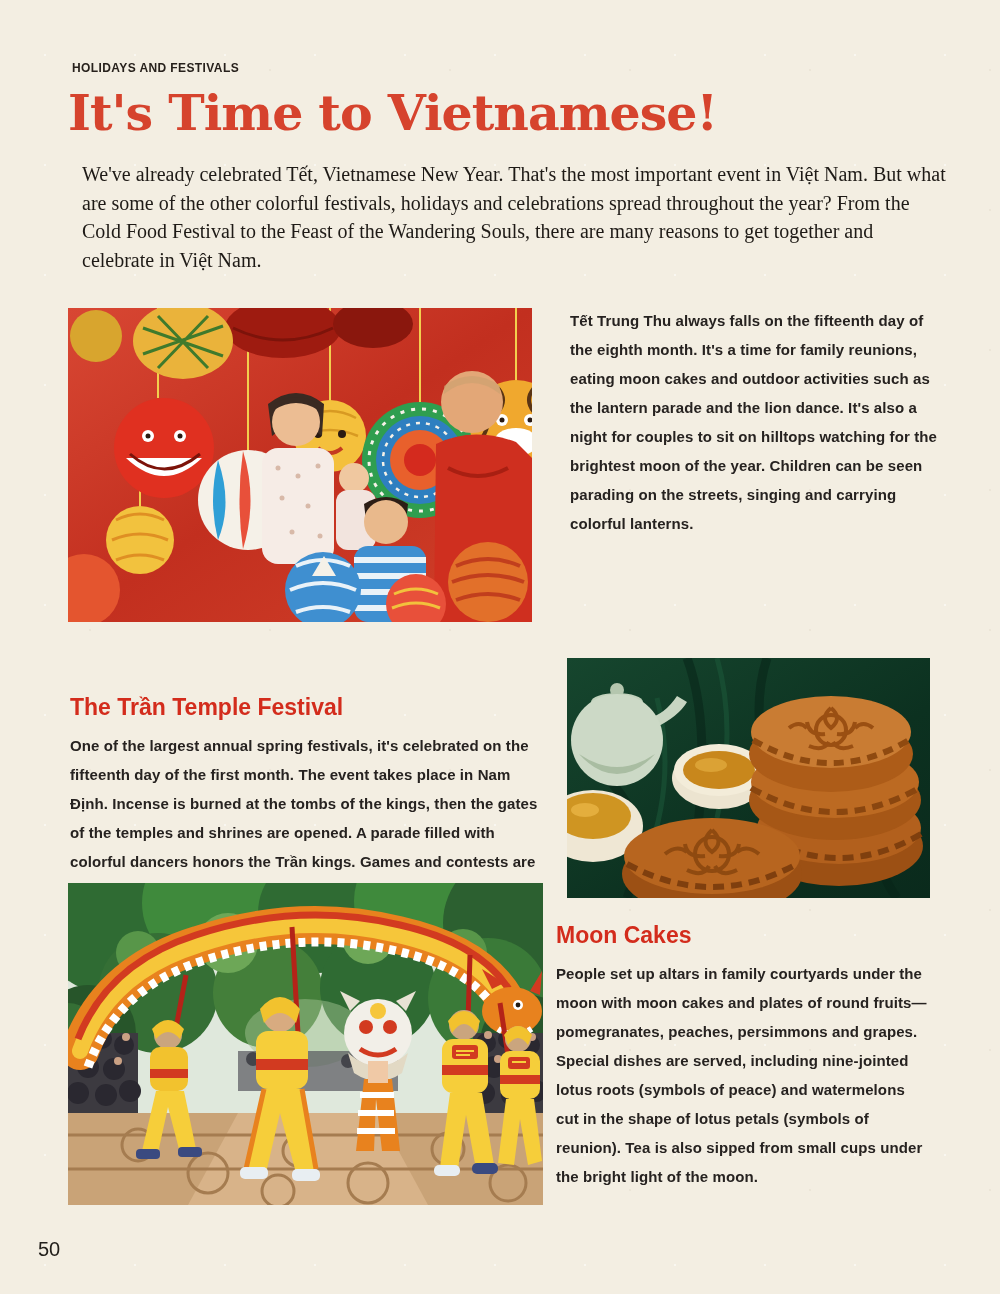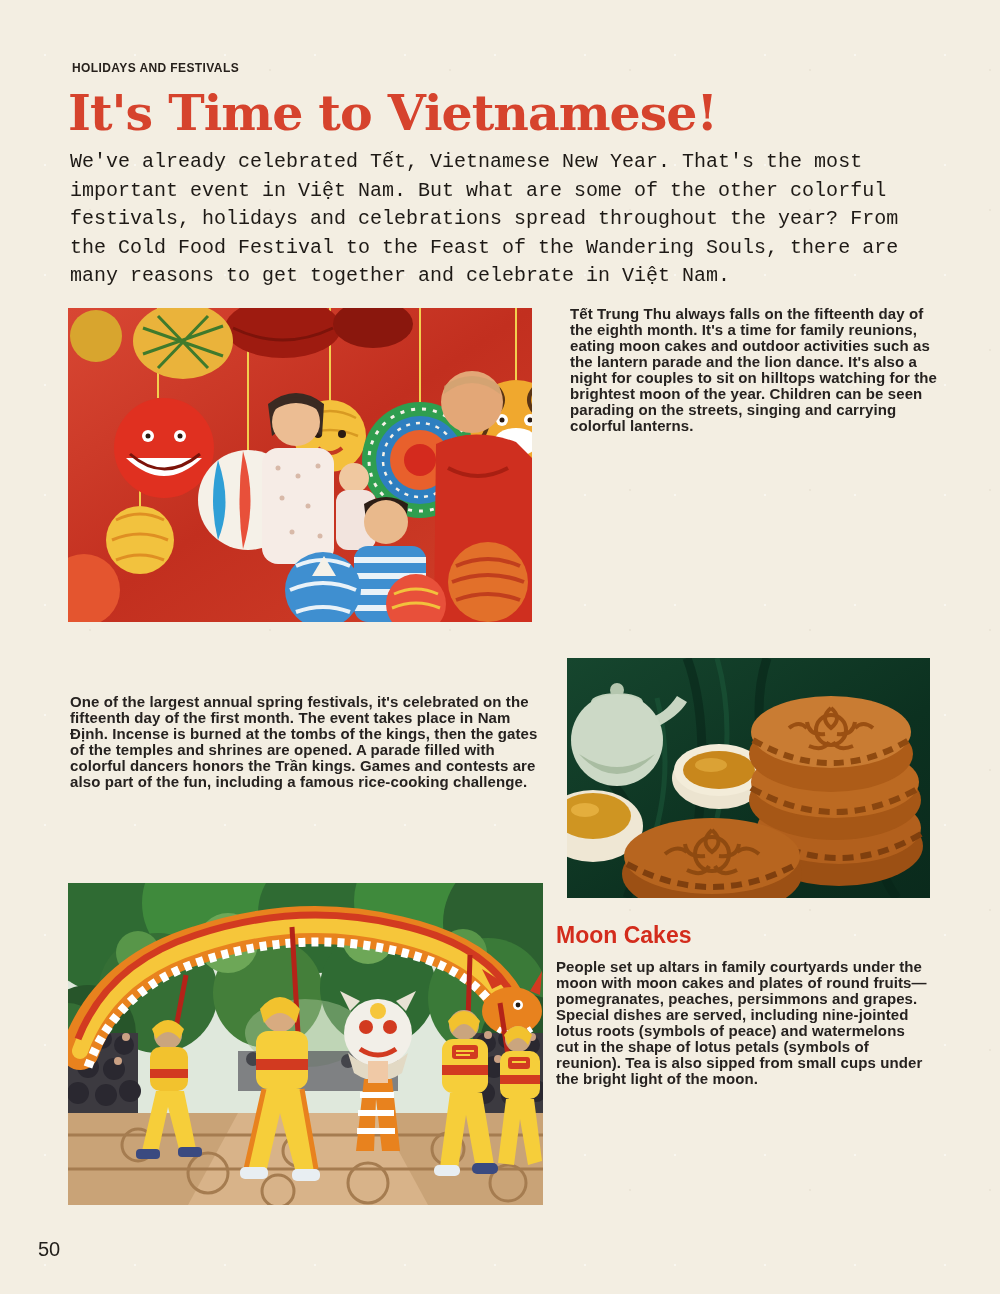--- a/index.html
+++ b/index.html
@@ -18,37 +18,37 @@
     font-size:12px;font-weight:bold;letter-spacing:.4px;
     color:#27211c;
   }
   .title{
     position:absolute;left:68px;top:84px;margin:0;
     font-family:"DejaVu Serif","Liberation Serif",serif;
     font-weight:bold;font-size:49px;letter-spacing:-1px;
     color:#d6432d;
   }
   .intro{
-    position:absolute;left:70px;top:148px;width:864px;margin:0;
-    font-family:Liberation Mono, monospace;
+    position:absolute;left:70px;top:148px;width:864px;margin:12px;
+    font-family:Liberation Serif, serif;
     font-size:20px;line-height:28.5px;color:#1e1a16;
   }
   .photo{position:absolute;margin:0;padding:0;line-height:0;}
   .photo svg{display:block;}
   .photo-lanterns{left:68px;top:308px;width:464px;height:314px;}
   .photo-mooncakes{left:567px;top:658px;width:363px;height:240px;}
   .photo-dragon{left:68px;top:883px;width:475px;height:322px;}
   .feature{position:absolute;}
   .feature h2{
     margin:0 0 10px 0;font-size:23px;font-weight:bold;color:#d32c1c;
     letter-spacing:0;
   }
   .feature p{
     margin:0;font-size:15px;font-weight:bold;color:#262220;
-    line-height:16px;letter-spacing:.1px;
+    line-height:29px;letter-spacing:.1px;
   }
   .sec-mid-autumn{left:570px;top:306px;width:368px;}
   .sec-tran{left:70px;top:694px;width:474px;}
   .sec-mooncakes{left:556px;top:922px;width:372px;}
   .page-number{
     position:absolute;left:38px;top:1238px;
     font-size:20px;font-weight:normal;color:#23201c;
   }
 </style>
 </head>
@@ -164,20 +164,21 @@
       <circle cx="348" cy="296" r="30" fill="#e8503a"></circle>
       <path d="M326,286 Q348,276 370,286 M324,300 Q348,290 372,300" stroke="#f2c13c" stroke-width="3" fill="none"></path>
     </svg>
   </figure>
 
   <section class="feature sec-mid-autumn">
     <p>Tết Trung Thu always falls on the fifteenth day of the eighth month. It's a time for family reunions, eating moon cakes and outdoor activities such as the lantern parade and the lion dance. It's also a night for couples to sit on hilltops watching for the brightest moon of the year. Children can be seen parading on the streets, singing and carrying colorful lanterns.</p>
   </section>
 
   <section class="feature sec-tran">
+    <h2>The Trần Temple Festival</h2>
     <p>One of the largest annual spring festivals, it's celebrated on the fifteenth day of the first month. The event takes place in Nam Định. Incense is burned at the tombs of the kings, then the gates of the temples and shrines are opened. A parade filled with colorful dancers honors the Trần kings. Games and contests are also part of the fun, including a famous rice-cooking challenge.</p>
   </section>
 
   <figure class="photo photo-mooncakes" aria-label="Stack of baked moon cakes with tea cups and teapot on green cloth">
     <svg width="363" height="240" viewBox="0 0 363 240">
       <defs>
         <linearGradient id="greenbg" x1="0" y1="0" x2="1" y2="1">
           <stop offset="0" stop-color="#16462e"></stop>
             <stop offset=".6" stop-color="#0c3120"></stop>
             <stop offset="1" stop-color="#0a2a1c"></stop>

